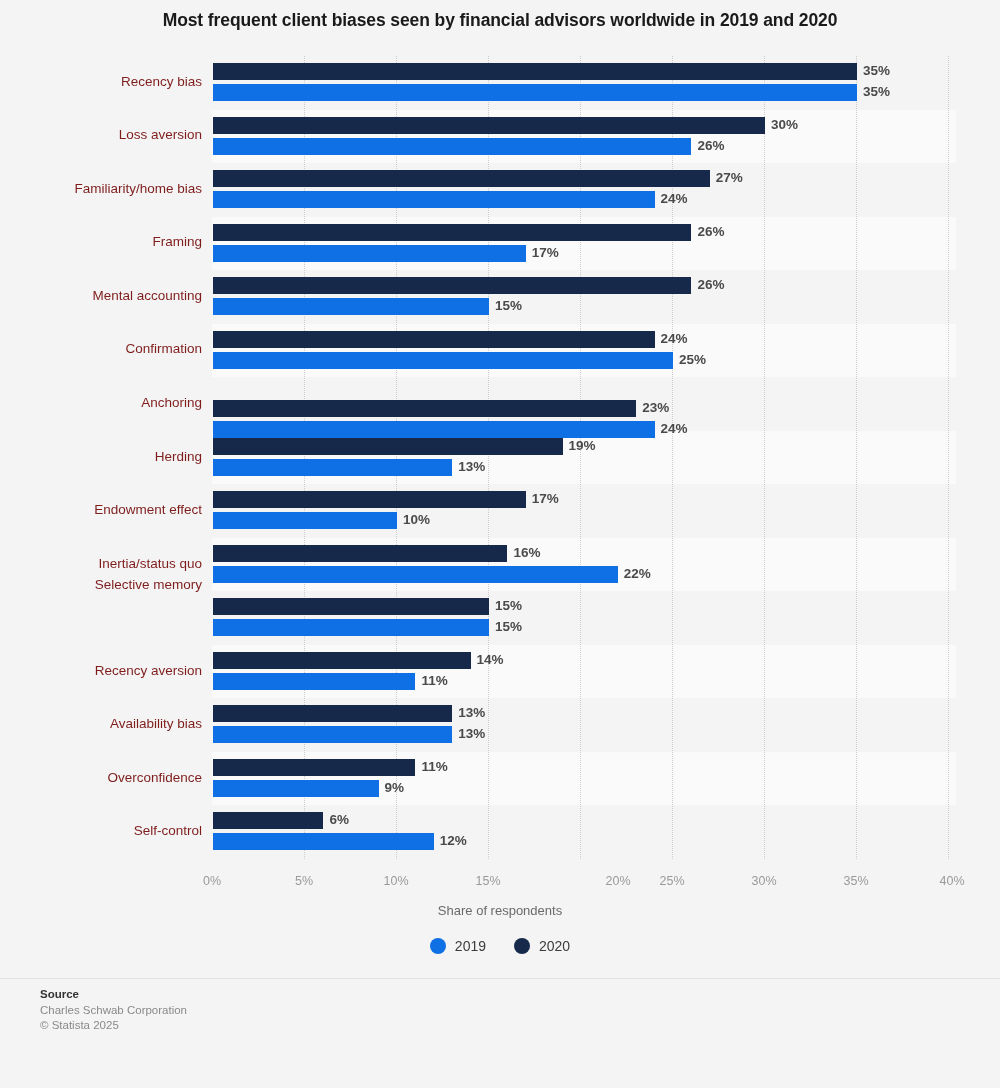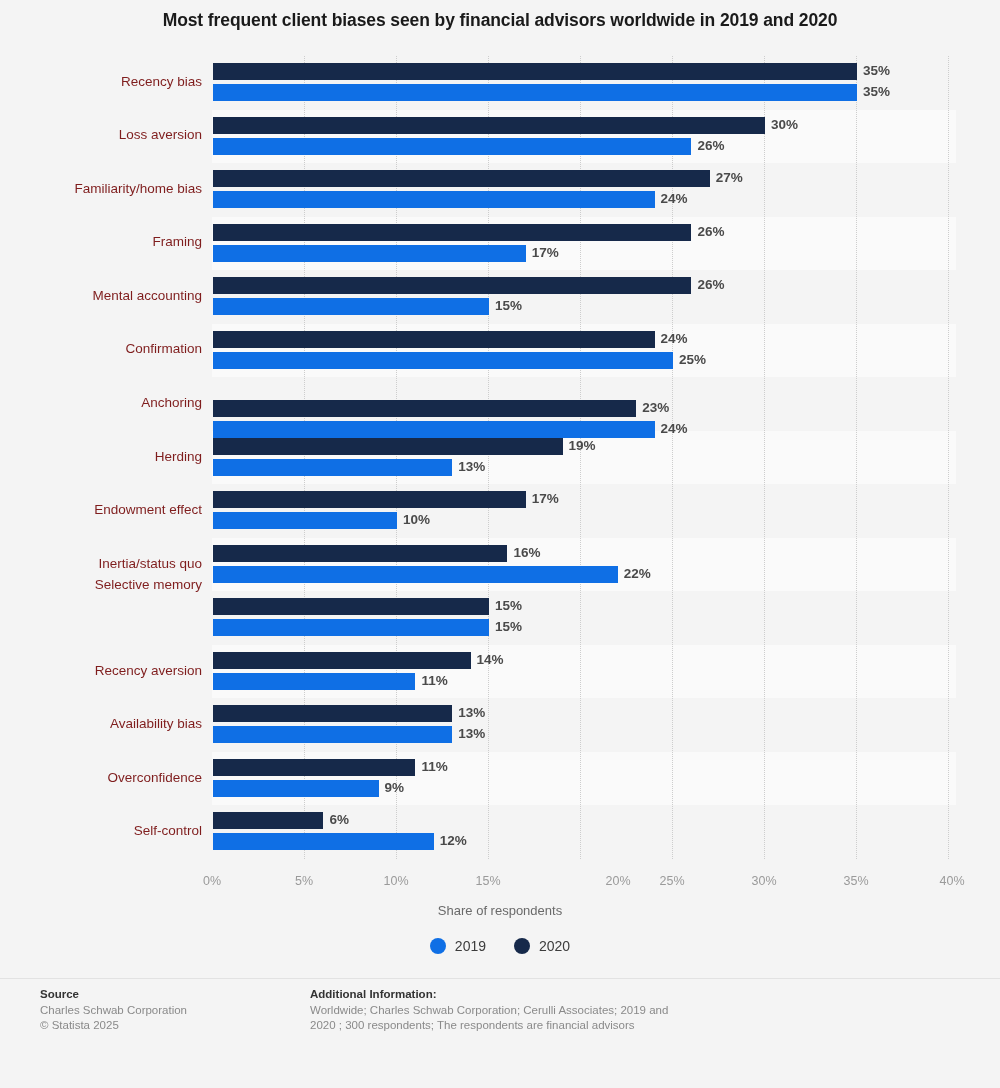--- a/index.html
+++ b/index.html
@@ -358,20 +358,15 @@
     </div>
 
   <div id="footer-rule"></div>
 
   <div id="source-block">
     <div class="foot-head">Source</div>
     <div class="foot-line">Charles Schwab Corporation</div>
     <div class="foot-line">© Statista 2025</div>
   </div>
 
-  <div id="info-block">
-    <div class="foot-head">Additional Information:</div>
-    <div class="foot-line">Worldwide; Charles Schwab Corporation; Cerulli Associates; 2019 and</div>
-    <div class="foot-line">2020 ; 300 respondents; The respondents are financial advisors</div>
-  </div>
 
 
 </div>
 
 </body></html>

